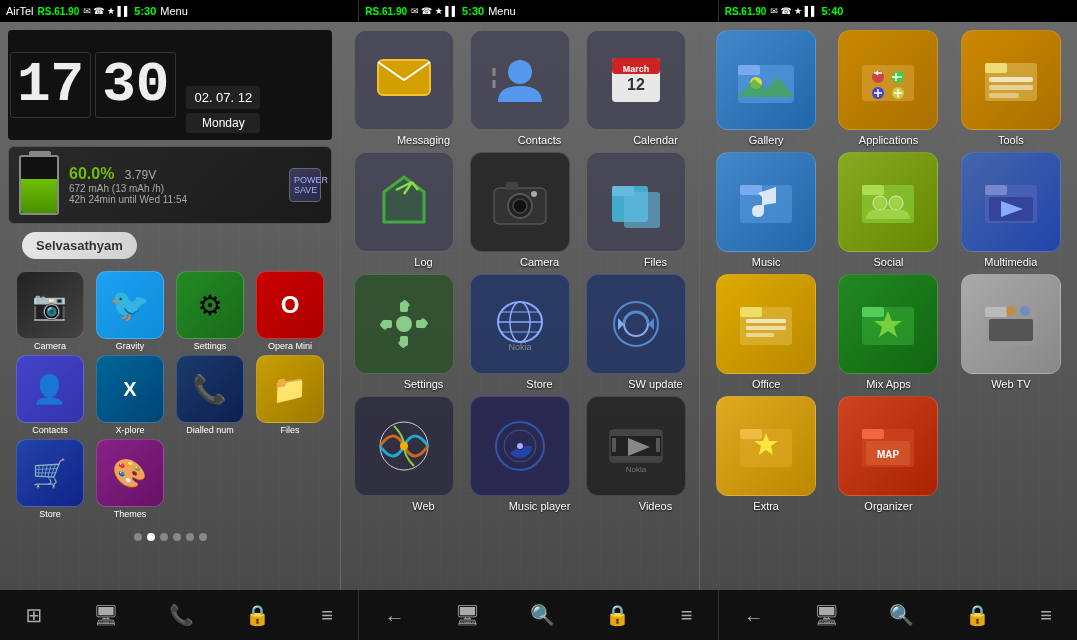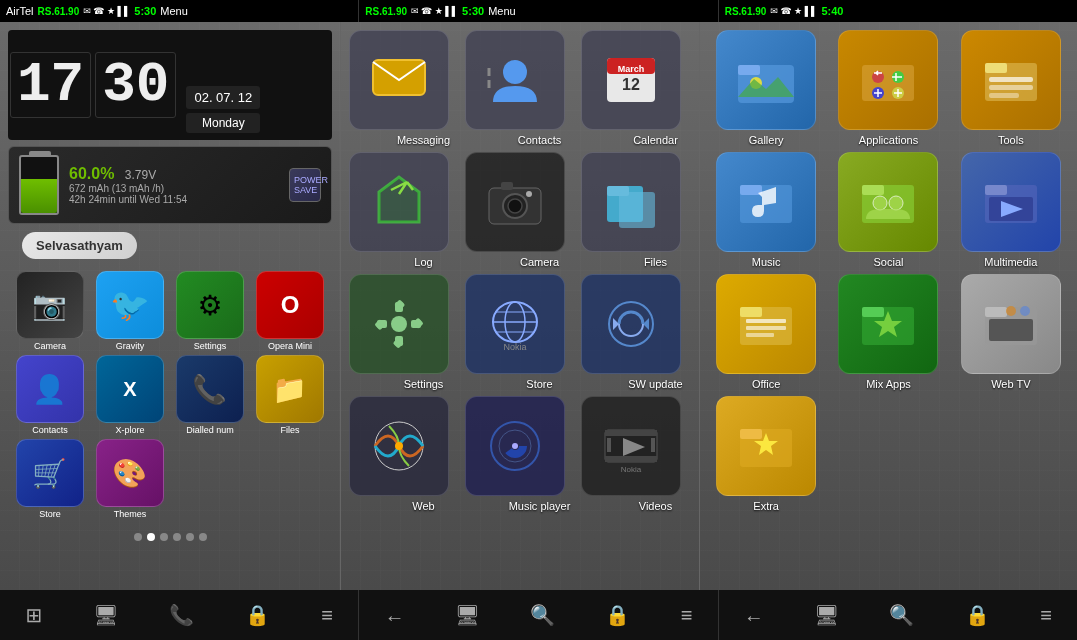--- a/index.html
+++ b/index.html
@@ -249,20 +249,21 @@
     }
 
     .app-grid-main {
       display: grid;
       grid-template-columns: repeat(3, 1fr);
       gap: 6px;
     }
     .app-icon-main {
       display: flex;
       flex-direction: column;
+      align-items: center;
       gap: 4px;
       cursor: pointer;
     }
     .app-icon-main .icon-wrap {
       width: 100px;
       height: 100px;
       background: rgba(80,80,80,0.6);
       border-radius: 12px;
       border: 1px solid rgba(255,255,255,0.15);
       display: flex;
@@ -778,20 +779,31 @@
         <div class="icon-wrap folder-extra">
           <svg width="60" height="55" viewBox="0 0 60 55">
             <rect x="4" y="10" width="52" height="38" rx="3" fill="#ddaa22" opacity="0.6"></rect>
             <rect x="4" y="10" width="22" height="10" rx="2" fill="#eebb44"></rect>
             <polygon points="30,14 33,22 42,22 35,27 37,36 30,31 23,36 25,27 18,22 27,22" fill="#ffee44" opacity="0.9"></polygon>
           </svg>
         </div>
         <span class="icon-label">Extra</span>
       </div>
 
+      <div class="folder-icon">
+        <div class="icon-wrap folder-organizer">
+          <svg width="60" height="55" viewBox="0 0 60 55">
+              <rect x="4" y="10" width="52" height="38" rx="3" fill="#cc4422" opacity="0.7"></rect>
+              <rect x="4" y="10" width="22" height="10" rx="2" fill="#ee6644"></rect>
+              <rect x="8" y="22" width="44" height="24" rx="2" fill="#dd6633" opacity="0.5"></rect>
+              <text x="30" y="39" text-anchor="middle" fill="#fff" font-size="10" font-weight="bold">MAP</text>
+            </svg>
+        </div>
+        <span class="icon-label">Organizer</span>
+      </div>
 
     </div>
   </div>
 
 </div>
 
 <div class="bottom-bar">
 
   <div class="bottom-section">
     <span class="bottom-icon">⊞</span>

